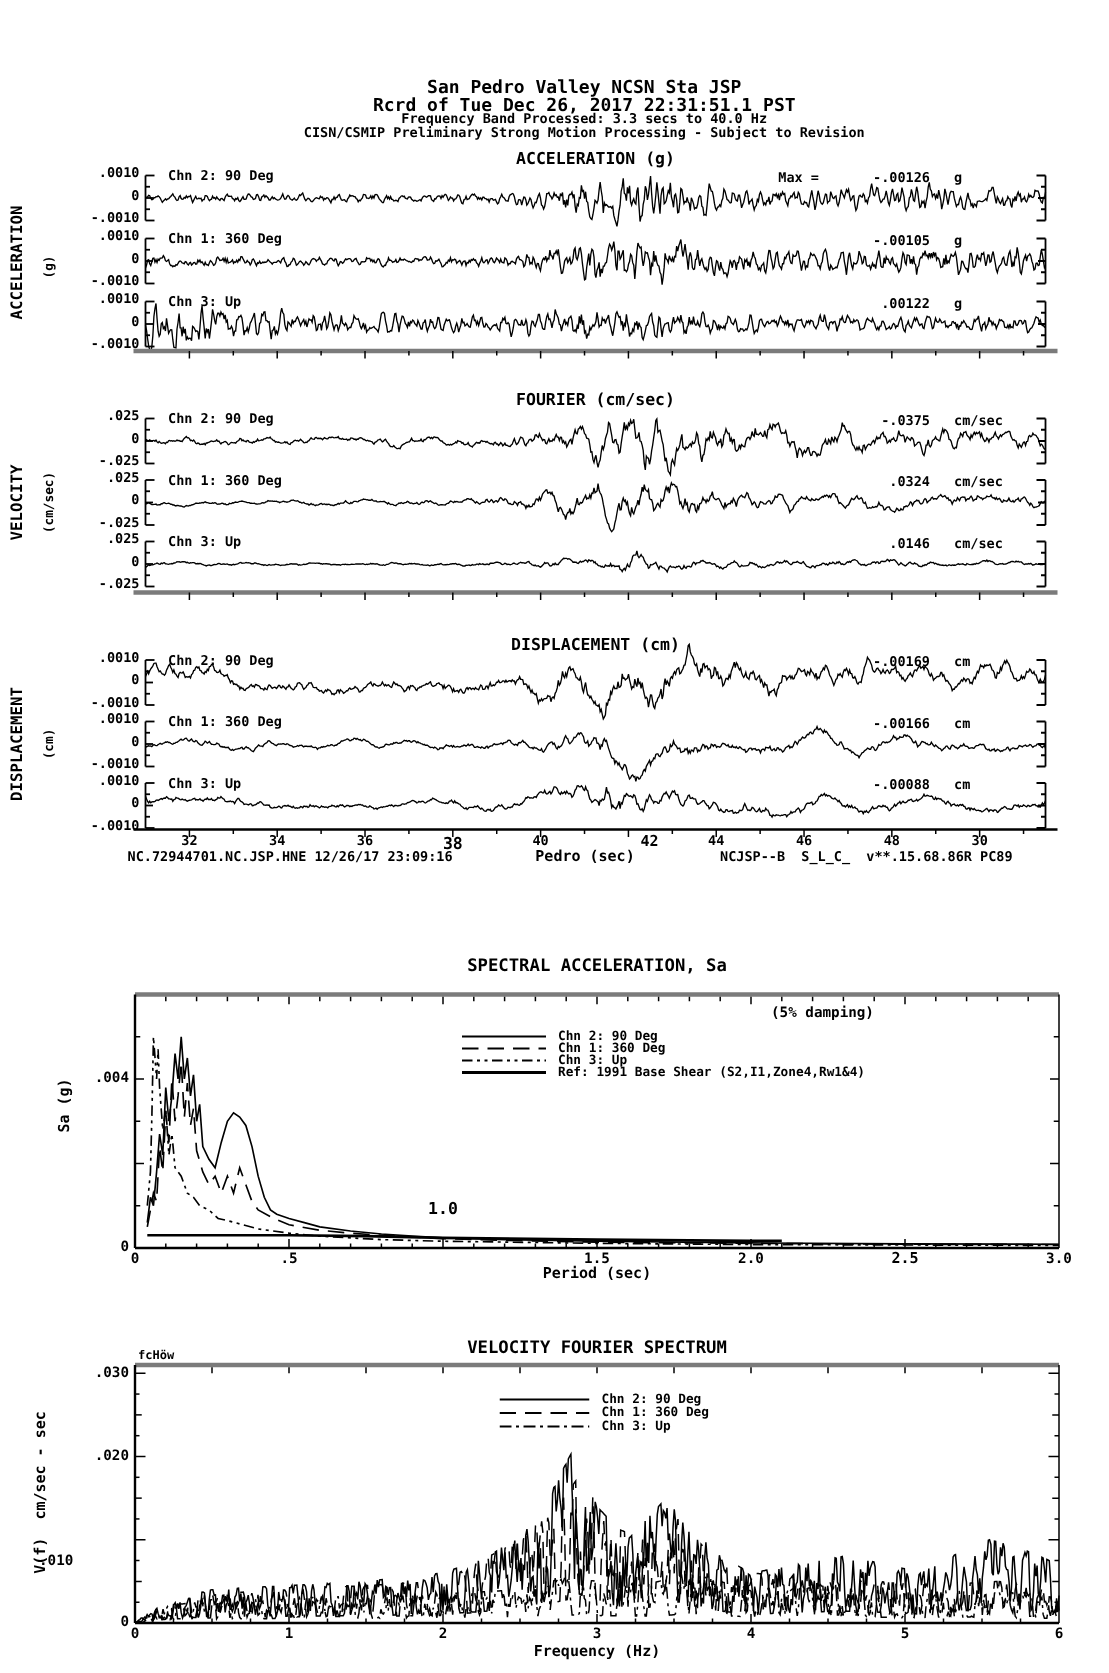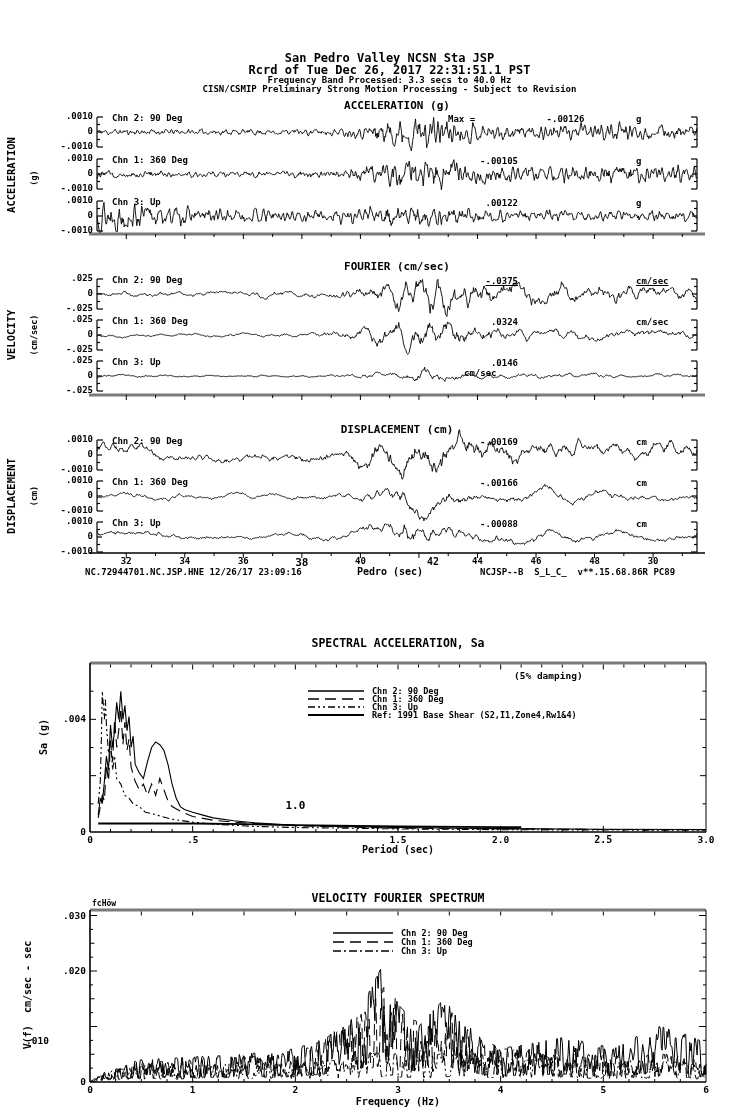--- a/index.html
+++ b/index.html
@@ -14,21 +14,21 @@
   .hdr{position:absolute;left:20px;top:52px;width:739px;text-align:center;}
   .hdr div{line-height:1.0;}
   #plot-canvas{position:absolute;left:0;top:0;}
   .legrow{position:absolute;display:flex;align-items:center;gap:8px;}
   .legrow svg{flex:0 0 auto;}
   .leg-line{stroke:#000;stroke-width:1.3;fill:none;}
   .ls-long{stroke-dasharray:11 6;}
   .ls-dd{stroke-dasharray:8 3 2 3;}
   .ls-ddd{stroke-dasharray:7 3 2 3 2 3;}
   .ls-ref{stroke-width:2;}
-  .anno{position:absolute;display:flex;justify-content:space-between;align-items:baseline;}
+  .anno{position:absolute;display:flex;justify-content:flex-end;align-items:baseline;}
   .anno .val{display:inline-block;width:70px;text-align:right;}
   .anno .unit{display:inline-block;width:56px;padding-left:16px;box-sizing:border-box;text-align:left;}
   .anno .pfx{margin-right:4px;}
 </style>
 </head>
 <body>
 
 <div class="page">
 
   <svg id="plot-canvas" width="739" height="1115" viewBox="0 0 739 1115">
@@ -454,37 +454,37 @@
       <span class="abs b" style="font-size: 9px; top: 211px; left: 33px; width: 60px; text-align: right;">0</span>
       <span class="abs b" style="font-size: 9px; top: 226px; left: 33px; width: 60px; text-align: right;">-.0010</span>
       <div class="anno b f9" style="left: 448px; width: 228px; top: 198px;">
         <span class="val">.00122</span>
         <span class="unit">g</span>
       </div>
       <span class="abs b" style="font-size: 9px; top: 276px; left: 112px;">Chn 2: 90 Deg</span>
       <span class="abs b" style="font-size: 9px; top: 274px; left: 33px; width: 60px; text-align: right;">.025</span>
       <span class="abs b" style="font-size: 9px; top: 289px; left: 33px; width: 60px; text-align: right;">0</span>
       <span class="abs b" style="font-size: 9px; top: 304px; left: 33px; width: 60px; text-align: right;">-.025</span>
-      <div class="anno b f9" style="left: 448px; width: 228px; top: 276px; text-decoration: underline;">
+      <div class="anno b f9" style="left: 448px; width: 228px; top: 276px;">
         <span class="val">-.0375</span>
         <span class="unit">cm/sec</span>
       </div>
       <span class="abs b" style="font-size: 9px; top: 317px; left: 112px;">Chn 1: 360 Deg</span>
       <span class="abs b" style="font-size: 9px; top: 315px; left: 33px; width: 60px; text-align: right;">.025</span>
       <span class="abs b" style="font-size: 9px; top: 330px; left: 33px; width: 60px; text-align: right;">0</span>
       <span class="abs b" style="font-size: 9px; top: 345px; left: 33px; width: 60px; text-align: right;">-.025</span>
       <div class="anno b f9" style="left: 448px; width: 228px; top: 317px;">
         <span class="val">.0324</span>
         <span class="unit">cm/sec</span>
       </div>
       <span class="abs b" style="font-size: 9px; top: 358px; left: 112px;">Chn 3: Up</span>
       <span class="abs b" style="font-size: 9px; top: 356px; left: 33px; width: 60px; text-align: right;">.025</span>
       <span class="abs b" style="font-size: 9px; top: 371px; left: 33px; width: 60px; text-align: right;">0</span>
       <span class="abs b" style="font-size: 9px; top: 386px; left: 33px; width: 60px; text-align: right;">-.025</span>
-      <div class="anno b f9" style="left: 448px; width: 228px; top: 358px; flex-direction: column;">
+      <div class="anno b f9" style="left: 448px; width: 228px; top: 358px;">
         <span class="val">.0146</span>
         <span class="unit">cm/sec</span>
       </div>
       <span class="abs b" style="font-size: 9px; top: 437px; left: 112px;">Chn 2: 90 Deg</span>
       <span class="abs b" style="font-size: 9px; top: 435px; left: 33px; width: 60px; text-align: right;">.0010</span>
       <span class="abs b" style="font-size: 9px; top: 450px; left: 33px; width: 60px; text-align: right;">0</span>
       <span class="abs b" style="font-size: 9px; top: 465px; left: 33px; width: 60px; text-align: right;">-.0010</span>
       <div class="anno b f9" style="left: 448px; width: 228px; top: 437px;">
         <span class="val">-.00169</span>
         <span class="unit">cm</span>

